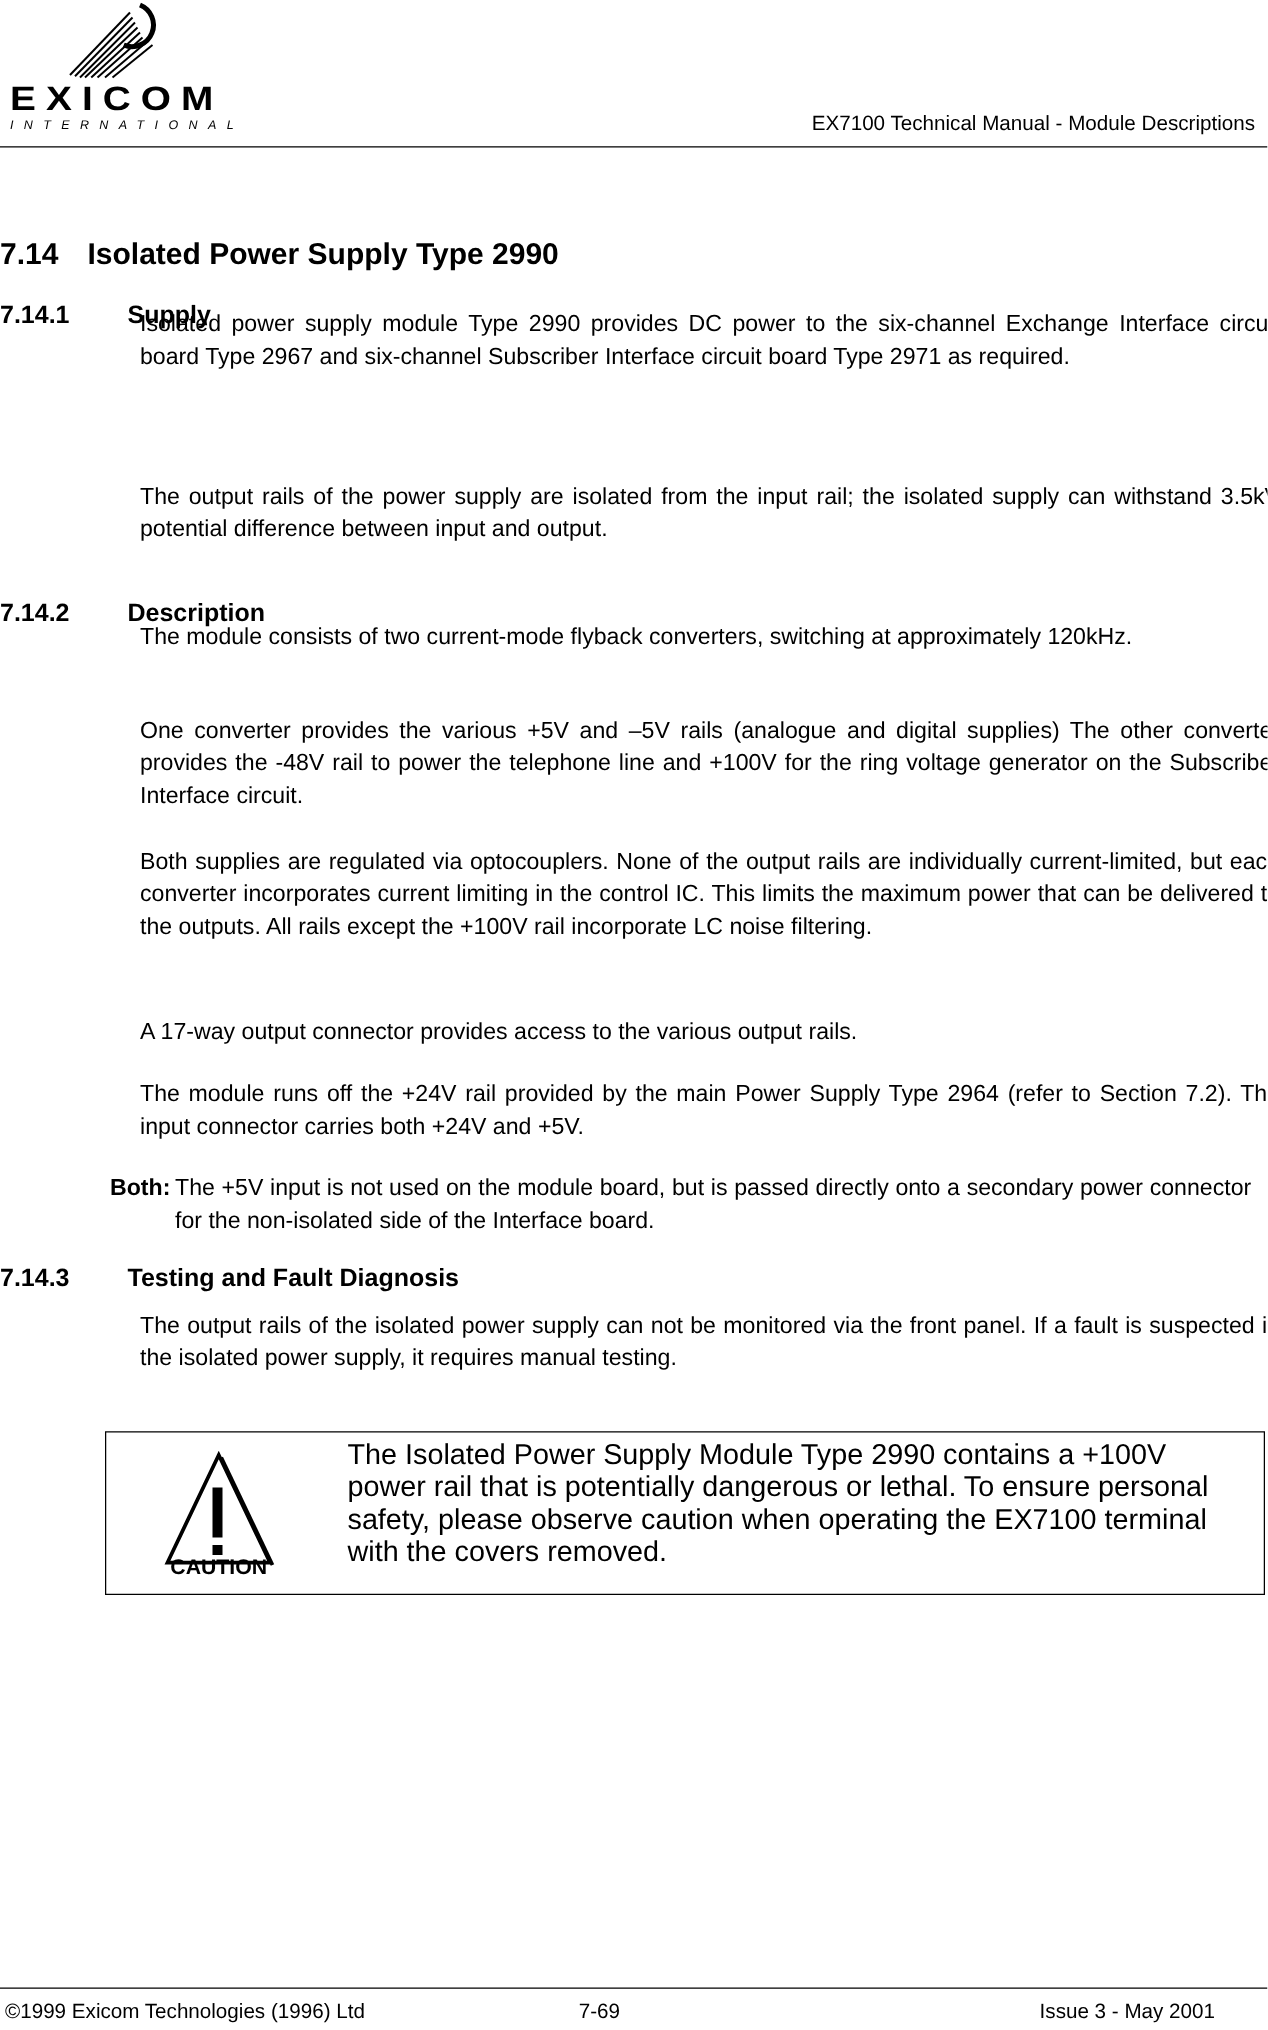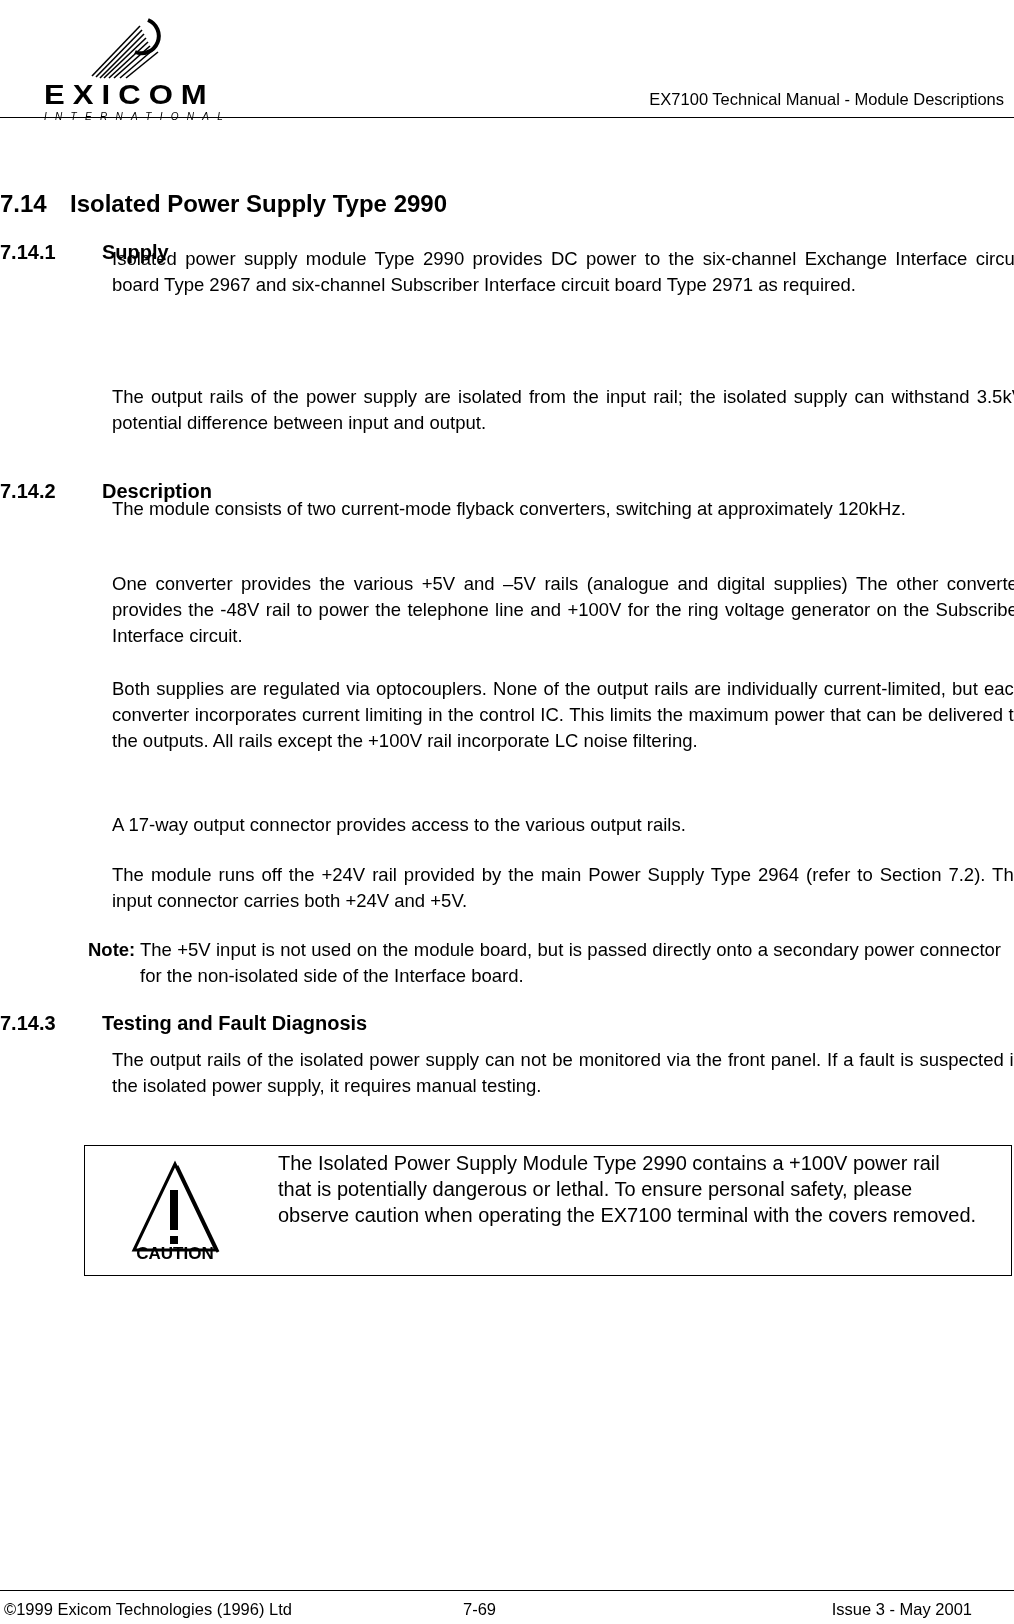--- a/index.html
+++ b/index.html
@@ -1,20 +1,20 @@
 <!DOCTYPE html>
 <html><head>
   <meta charset="utf-8">
   <style>
     html, body { margin: 0; padding: 0; background: #ffffff; }
     body {
       width: 1014px; height: 1624px; position: relative; overflow: hidden;
       font-family: "Liberation Sans", sans-serif; color: #000;
     }
-    .logo { position: absolute; left: 4px; top: 16px; width: 168px; height: 110px; margin-left: 36px; }
+    .logo { position: absolute; left: 4px; top: 0; width: 168px; height: 110px; }
     .logo svg { display: block; }
     .logo-word {
       position: absolute; left: 4px; top: 64px; font-size: 27px; letter-spacing: 7px;
       font-weight: bold; transform: scaleX(1.15); transform-origin: left;
     }
     .logo-sub {
       position: absolute; left: 4px; top: 95px; font-size: 10px; font-style: italic;
       letter-spacing: 8.3px;
     }
     .header-title {
@@ -38,21 +38,21 @@
     .caution-box {
       position: absolute; left: 84px; top: 1145px; width: 928px; height: 131px;
       border: 1.5px solid #000; box-sizing: border-box;
     }
     .caution-icon { position: absolute; left: 44px; top: 14px; width: 92px; height: 110px; }
     .caution-label {
       position: absolute; left: 44px; top: 98px; width: 92px; text-align: center;
       font-size: 17px; font-weight: bold;
     }
     .caution-text {
-      position: absolute; left: 193px; top: 4px; width: 700px; font-size: 20px; line-height: 26px;
+      position: absolute; left: 193px; top: 4px; width: 700px; font-size: 23px; line-height: 26px;
     }
 
     .footer-rule { position: absolute; left: 0; right: 0; top: 1590px; border-top: 1.5px solid #000; }
     .footer { position: absolute; top: 1600px; font-size: 16.5px; }
   </style>
 </head>
 <body>
 
 <div class="logo">
   <svg width="140" height="64" viewBox="0 0 140 64">
@@ -86,21 +86,21 @@
 
 <div class="h2" style="top:480px;">
   <span class="num">7.14.2</span><span>Description</span>
 </div>
 <div class="para" style="top:496px;">The module consists of two current-mode flyback converters, switching at approximately 120kHz.</div>
 <div class="para" style="top:571px;">One converter provides the various +5V and –5V rails (analogue and digital supplies) The other converter provides the -48V rail to power the telephone line and +100V for the ring voltage generator on the Subscriber Interface circuit.</div>
 <div class="para" style="top:676px;">Both supplies are regulated via optocouplers. None of the output rails are individually current-limited, but each converter incorporates current limiting in the control IC. This limits the maximum power that can be delivered to the outputs. All rails except the +100V rail incorporate LC noise filtering.</div>
 <div class="para" style="top:812px;">A 17-way output connector provides access to the various output rails.</div>
 <div class="para" style="top:862px;">The module runs off the +24V rail provided by the main Power Supply Type 2964 (refer to Section 7.2). The input connector carries both +24V and +5V.</div>
 <div class="note" style="top:937px;">
-  <span class="lbl">Note:</span>
+  <span class="lbl">Both:</span>
   <span class="txt">The +5V input is not used on the module board, but is passed directly onto a secondary power connector for the non-isolated side of the Interface board.</span>
 </div>
 
 <div class="h2" style="top:1012px;">
   <span class="num">7.14.3</span><span>Testing and Fault Diagnosis</span>
 </div>
 <div class="para" style="top:1047px;">The output rails of the isolated power supply can not be monitored via the front panel. If a fault is suspected in the isolated power supply, it requires manual testing.</div>
 
 <div class="caution-box">
   <svg class="caution-icon" viewBox="0 0 92 110">

